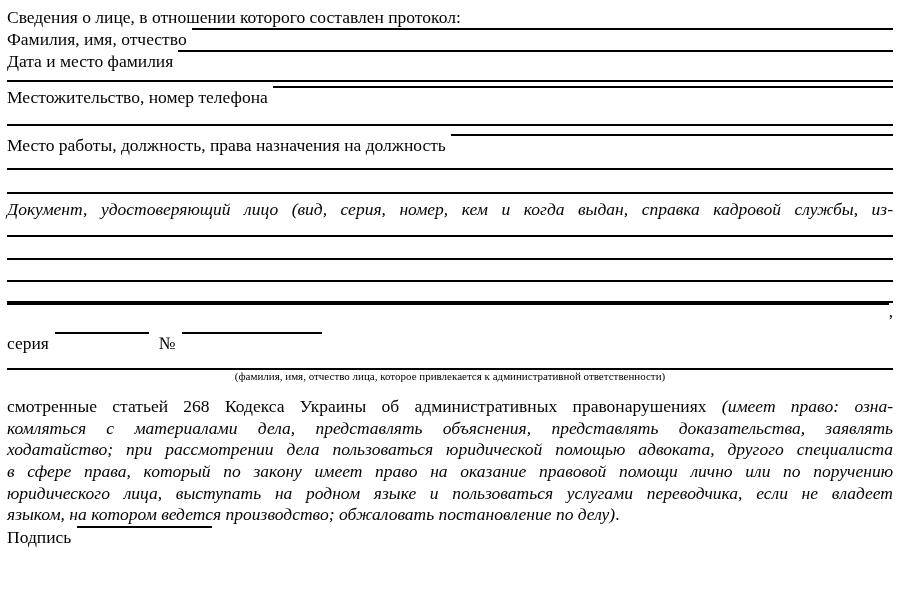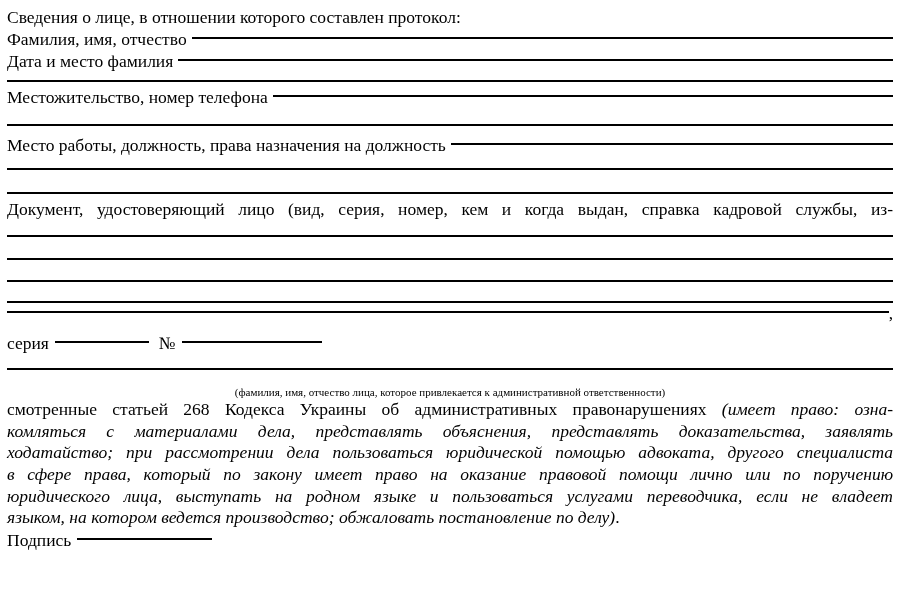--- a/index.html
+++ b/index.html
@@ -5,34 +5,34 @@
   html,body { margin:0; padding:0; background:#ffffff; }
   * { box-sizing:border-box; }
   #doc {
     width:900px; height:606px;
     padding:6px 7px 0 7px;
     font-family:"Liberation Serif","DejaVu Serif",serif;
     font-size:17.5px; line-height:22px; color:#000;
     background:#fff;
     overflow:hidden;
   }
-  .row { display:flex; align-items:center; height:22px; }
+  .row { display:flex; align-items:flex-start; height:22px; }
   .label { white-space:nowrap; }
   .fill { flex:1 1 auto; border-bottom:2px solid #000; margin-left:5px; margin-bottom:3px; }
   .fill.ml0 { margin-left:0; }
   .fillw { border-bottom:2px solid #000; margin-left:6px; margin-bottom:3px; }
   .rule { border-bottom:2px solid #000; }
   .h10{height:10px} .h14{height:14px} .h16{height:16px} .h17{height:17px}
   .h18{height:18px} .h21{height:21px} .h22{height:22px} .h23{height:23px} .h24{height:24px}
   .mt4{margin-top:4px} .mt8{margin-top:8px} .mt12{margin-top:12px}
   .just { text-align:justify; text-align-last:justify; }
   .pline { height:21.7px; line-height:21.7px; overflow:visible; }
   .it { font-style:italic; }
   .caption {
-    height:14px; padding-top:17px; text-align:center;
+    height:14px; padding-top:1px; text-align:center;
     font-size:11px; line-height:11px;
   }
   .u-series { width:94px; }
   .u-number { width:140px; }
   .u-sign { width:135px; }
   .comma { line-height:1; }
 </style>
 </head>
 <body>
 
@@ -62,21 +62,21 @@
   <div class="rule h18"></div>
 
   <div class="row mt8">
     <span class="label">Место работы, должность, права назначения на должность</span>
     <span class="fill"></span>
   </div>
 
   <div class="rule h14"></div>
   <div class="rule h24"></div>
 
-  <div class="row mt4 just" style="display:block;">
+  <div class="row mt4 just" style="display:block;font-style:italic;">
     <span>Документ, удостоверяющий лицо (вид, серия, номер, кем и когда выдан, справка кадровой службы, из-</span>
   </div>
 
 
   <div class="rule h17"></div>
   <div class="rule h23"></div>
   <div class="rule h22"></div>
   <div class="rule h21"></div>
 
   <div class="row h21">

